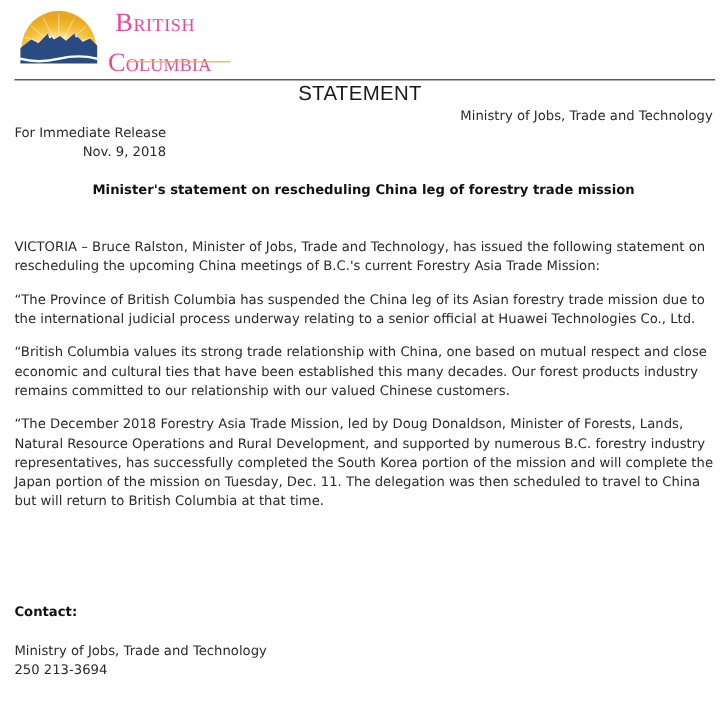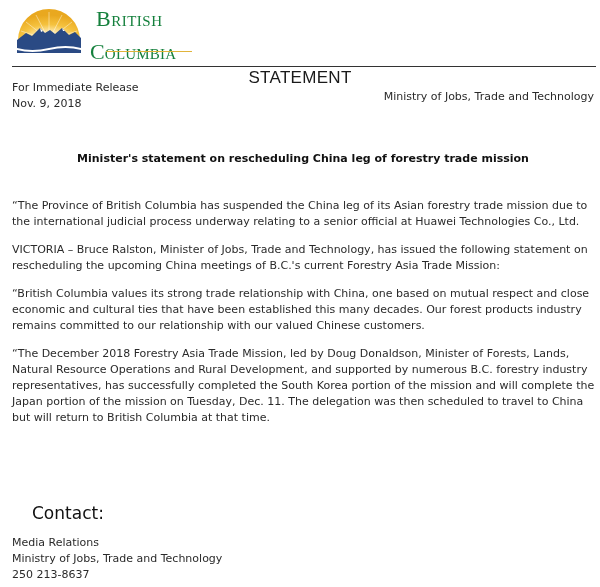--- a/index.html
+++ b/index.html
@@ -27,21 +27,21 @@
       left: 0;
       top: 0;
       width: 70px;
       height: 48px;
     }
     .wordmark {
       position: absolute;
       left: 76px;
       top: 3px;
       font-family: "Liberation Serif", "DejaVu Serif", serif;
-      color: #15803d;
+      color: #ec4899;
       line-height: 19px;
     }
     .wordmark .line1 {
       font-size: 22px;
       letter-spacing: 0.5px;
       display: block;
       padding-left: 6px;
     }
     .wordmark .line2 {
       font-size: 22px;
@@ -71,24 +71,25 @@
       width: 600px;
       text-align: center;
       font-family: "Liberation Sans", sans-serif;
       font-size: 17px;
       color: #1a1a1a;
       letter-spacing: 0.3px;
     }
     .meta {
       position: absolute;
       left: 12px;
-      top: 80px;
+      top: 103px;
       font-size: 11px;
       line-height: 15.5px;
       color: #2a2a2a;
+      text-align: right;
     }
     .meta div { white-space: nowrap; }
     .ministry {
       position: absolute;
       right: 6px;
       top: 89px;
       font-size: 11px;
       line-height: 15.5px;
       color: #2a2a2a;
       white-space: nowrap;
@@ -112,24 +113,23 @@
       line-height: 16px;
       color: #2a2a2a;
     }
     .body-text p {
       margin: 0 0 12px 0;
     }
     .contact-label {
       position: absolute;
       left: 12px;
       top: 503px;
-      font-size: 17px;
-      font-weight: normal;
+      font-size: 11px;
+      font-weight: bold;
       color: #111111;
-      margin-left: 20px;
     }
     .contact {
       position: absolute;
       left: 12px;
       top: 535px;
       font-size: 11px;
       line-height: 16px;
       color: #2a2a2a;
     }
     .contact div { white-space: nowrap; }
@@ -175,25 +175,24 @@
 <div class="meta">
   <div>For Immediate Release</div>
   <div>Nov. 9, 2018</div>
 </div>
 
 <div class="ministry">Ministry of Jobs, Trade and Technology</div>
 
 <div class="headline">Minister's statement on rescheduling China leg of forestry trade mission</div>
 
 <div class="body-text">
+  <p>VICTORIA – Bruce Ralston, Minister of Jobs, Trade and Technology, has issued the following statement on rescheduling the upcoming China meetings of B.C.'s current Forestry Asia Trade Mission:</p>
   <p>“The Province of British Columbia has suspended the China leg of its Asian forestry trade mission due to the international judicial process underway relating to a senior official at Huawei Technologies Co., Ltd.</p>
-  <p>VICTORIA – Bruce Ralston, Minister of Jobs, Trade and Technology, has issued the following statement on rescheduling the upcoming China meetings of B.C.'s current Forestry Asia Trade Mission:</p>
   <p>“British Columbia values its strong trade relationship with China, one based on mutual respect and close economic and cultural ties that have been established this many decades. Our forest products industry remains committed to our relationship with our valued Chinese customers.</p>
   <p>“The December 2018 Forestry Asia Trade Mission, led by Doug Donaldson, Minister of Forests, Lands, Natural Resource Operations and Rural Development, and supported by numerous B.C. forestry industry representatives, has successfully completed the South Korea portion of the mission and will complete the Japan portion of the mission on Tuesday, Dec. 11. The delegation was then scheduled to travel to China but will return to British Columbia at that time.</p>
 </div>
 
 <div class="contact-label">Contact:</div>
 
 <div class="contact">
-  <div>Media Relations</div>
   <div>Ministry of Jobs, Trade and Technology</div>
-  <div>250 213-8637</div>
+  <div>250 213-3694</div>
 </div>
 
 </body></html>

